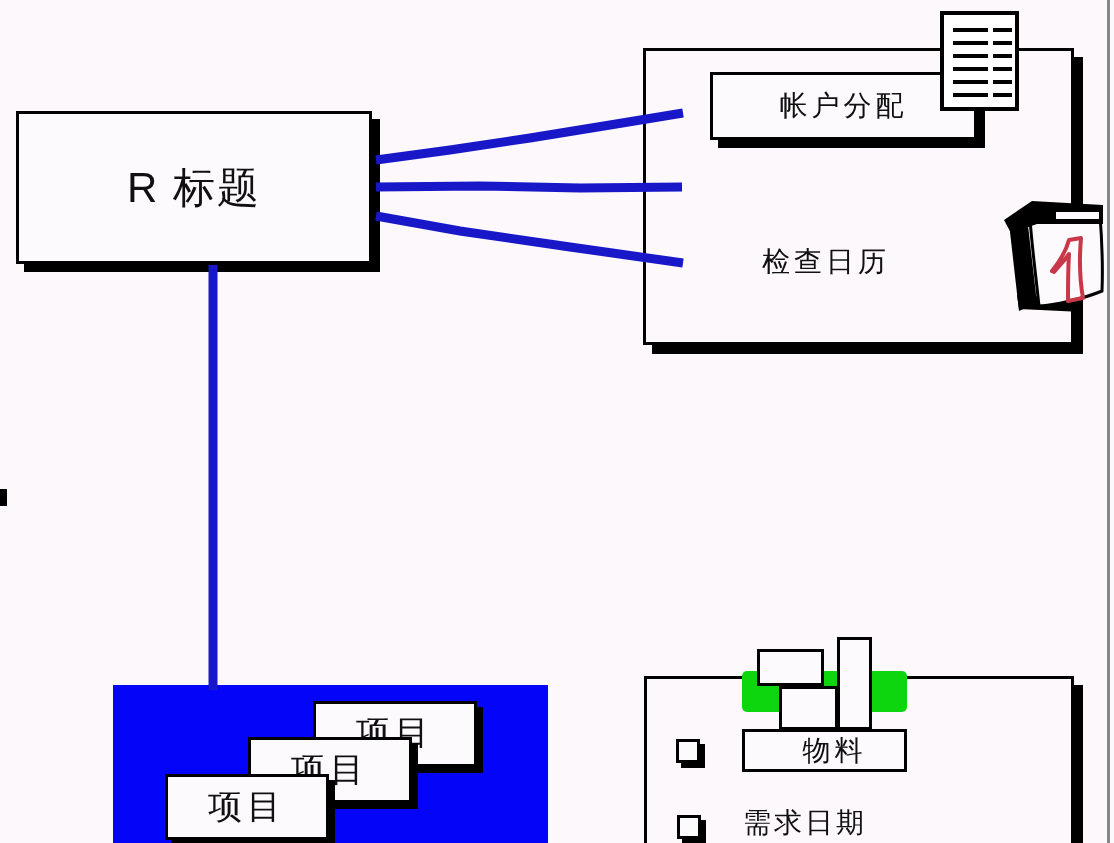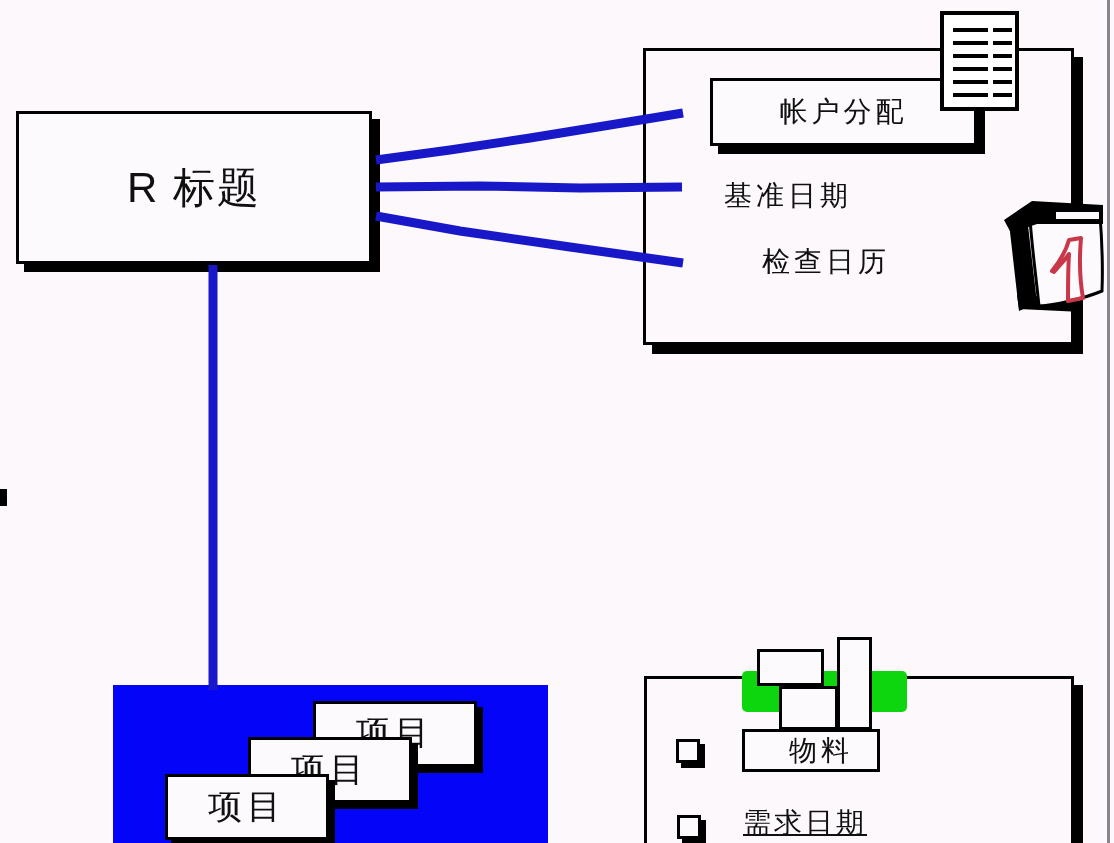--- a/index.html
+++ b/index.html
@@ -16,21 +16,21 @@
   }
   .shadow8{box-shadow:8px 8px 0 0 #000;}
   .shadow9{box-shadow:9px 9px 0 0 #000;}
   .shadow6{box-shadow:6px 6px 0 0 #000;}
   .shadow5{box-shadow:5px 5px 0 0 #000;}
   .label{white-space:nowrap;font-weight:500;}
   
   #title-box{left:16px;top:111px;width:356px;height:153px;font-size:42px;letter-spacing:2px;z-index:2;}
   
   #detail-box{left:643px;top:48px;width:431px;height:297px;background:transparent;z-index:1;}
-  #account-box{left:710px;top:78px;width:267px;height:68px;font-size:28px;letter-spacing:4px;z-index:2;}
+  #account-box{left:710px;top:72px;width:267px;height:68px;font-size:28px;letter-spacing:4px;z-index:2;}
   .free-text{position:absolute;font-size:28px;letter-spacing:4px;font-weight:500;z-index:2;}
   #baseline-date{left:724px;top:177px;}
   #check-calendar{left:762px;top:243px;}
   
   #doc-icon{left:940px;top:11px;width:79px;height:100px;background:#fff;border:4px solid #000;
     box-sizing:border-box;z-index:6;padding:13px 0 0 9px;}
   #doc-icon .docrow{display:flex;gap:5px;margin-bottom:9px;}
   #doc-icon .l{width:35px;height:4px;background:#000;}
   #doc-icon .r{width:19px;height:4px;background:#000;}
   
@@ -41,47 +41,46 @@
   #project-1{left:313px;top:701px;z-index:2;align-items:flex-start;padding-top:6px;}
   #project-2{left:248px;top:737px;z-index:3;}
   #project-3{left:165px;top:774px;z-index:4;}
   
   #material-panel{left:644px;top:676px;width:430px;height:200px;background:transparent;z-index:1;}
   #green-bar{left:742px;top:671px;width:165px;height:41px;background:#0ED60E;border-radius:5px;z-index:2;}
   .cluster{background:#FDFAFD;border:3px solid #000;box-sizing:border-box;z-index:3;}
   #cluster-a{left:757px;top:649px;width:67px;height:37px;}
   #cluster-b{left:837px;top:637px;width:35px;height:93px;}
   #cluster-c{left:779px;top:686px;width:59px;height:44px;}
-  #material-box{left:742px;top:729px;width:138px;height:43px;font-size:28px;letter-spacing:4px;z-index:3;padding-left:20px;}
+  #material-box{left:742px;top:729px;width:165px;height:43px;font-size:28px;letter-spacing:4px;z-index:3;padding-left:20px;}
   .checkbox{position:absolute;width:24px;height:24px;background:#FDFAFD;border:3px solid #000;
     box-sizing:border-box;z-index:2;}
   #checkbox-1{left:676px;top:739px;}
   #checkbox-2{left:677px;top:815px;}
-  #requirement-date{left:743px;top:804px;letter-spacing:3px;text-decoration:underline;}
+  #requirement-date{left:743px;top:804px;letter-spacing:3px;}
   
   #edge-line{left:1107px;top:0;width:3px;height:843px;background:#86868E;z-index:7;}
   #left-mark{left:0;top:489px;width:7px;height:17px;background:#000;z-index:2;}
   #connector-overlay{left:0;top:0;z-index:5;pointer-events:none;}
 </style>
 </head>
 <body>
 
 <div id="canvas">
 
   <div id="title-box" class="box shadow8">
     <span class="label">R 标题</span>
   </div>
 
   <div id="detail-box" class="box shadow9"></div>
 
   <div id="account-box" class="box shadow8">
     <span class="label">帐户分配</span>
   </div>
 
-  <div id="baseline-date" class="free-text">基准日期</div>
 
   <div id="check-calendar" class="free-text">检查日历</div>
 
   <div id="doc-icon" class="abs">
     <div class="docrow">
         <div class="l"></div>
         <div class="r"></div>
       </div>
     <div class="docrow">
         <div class="l"></div>

